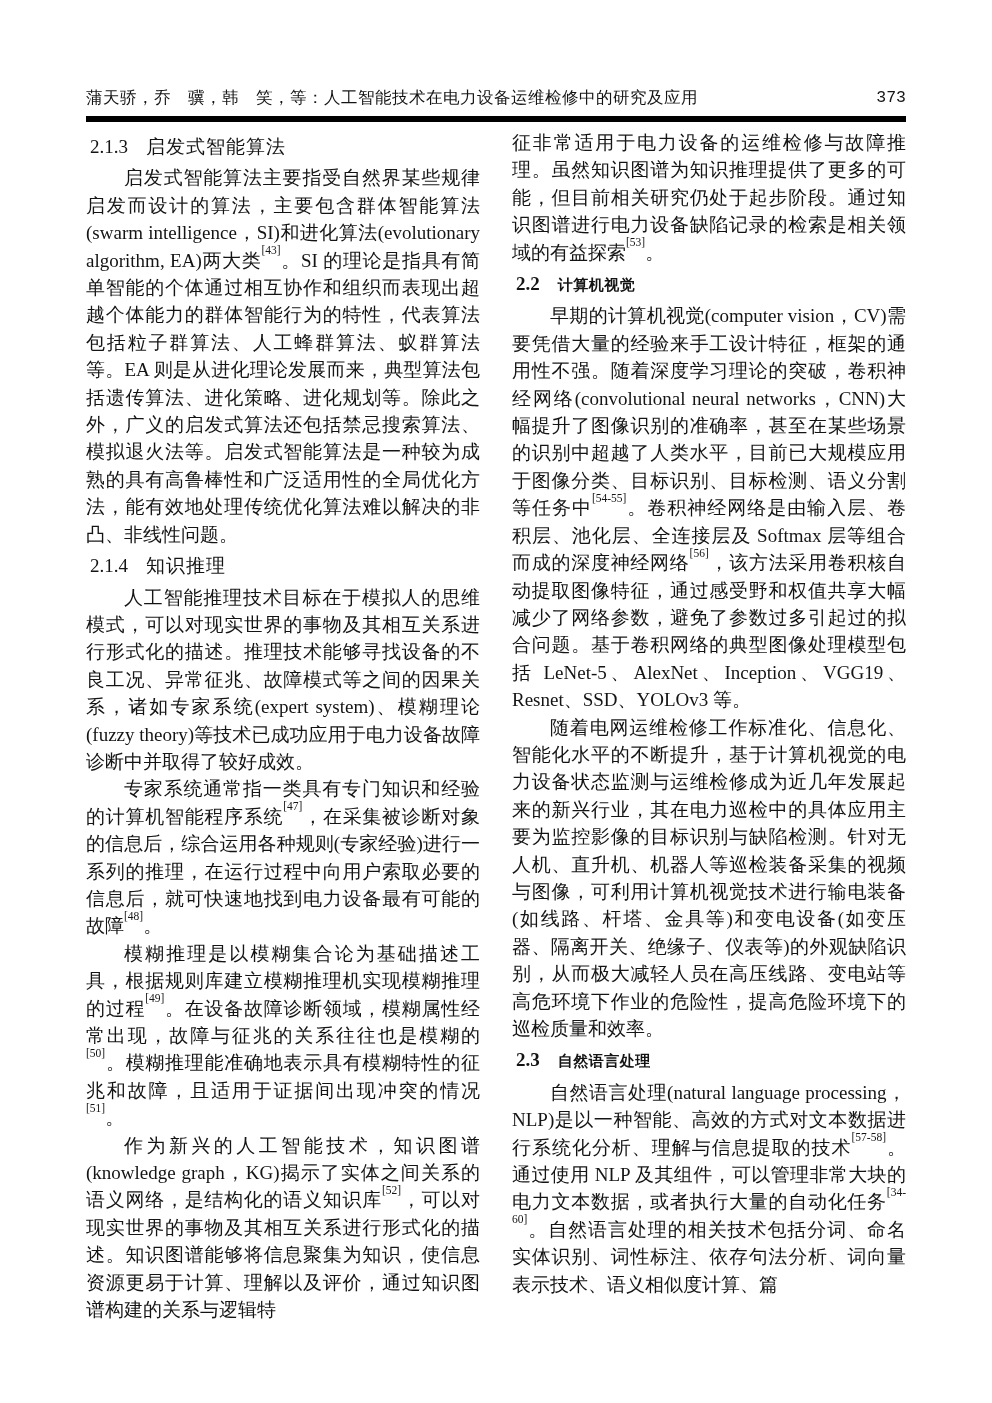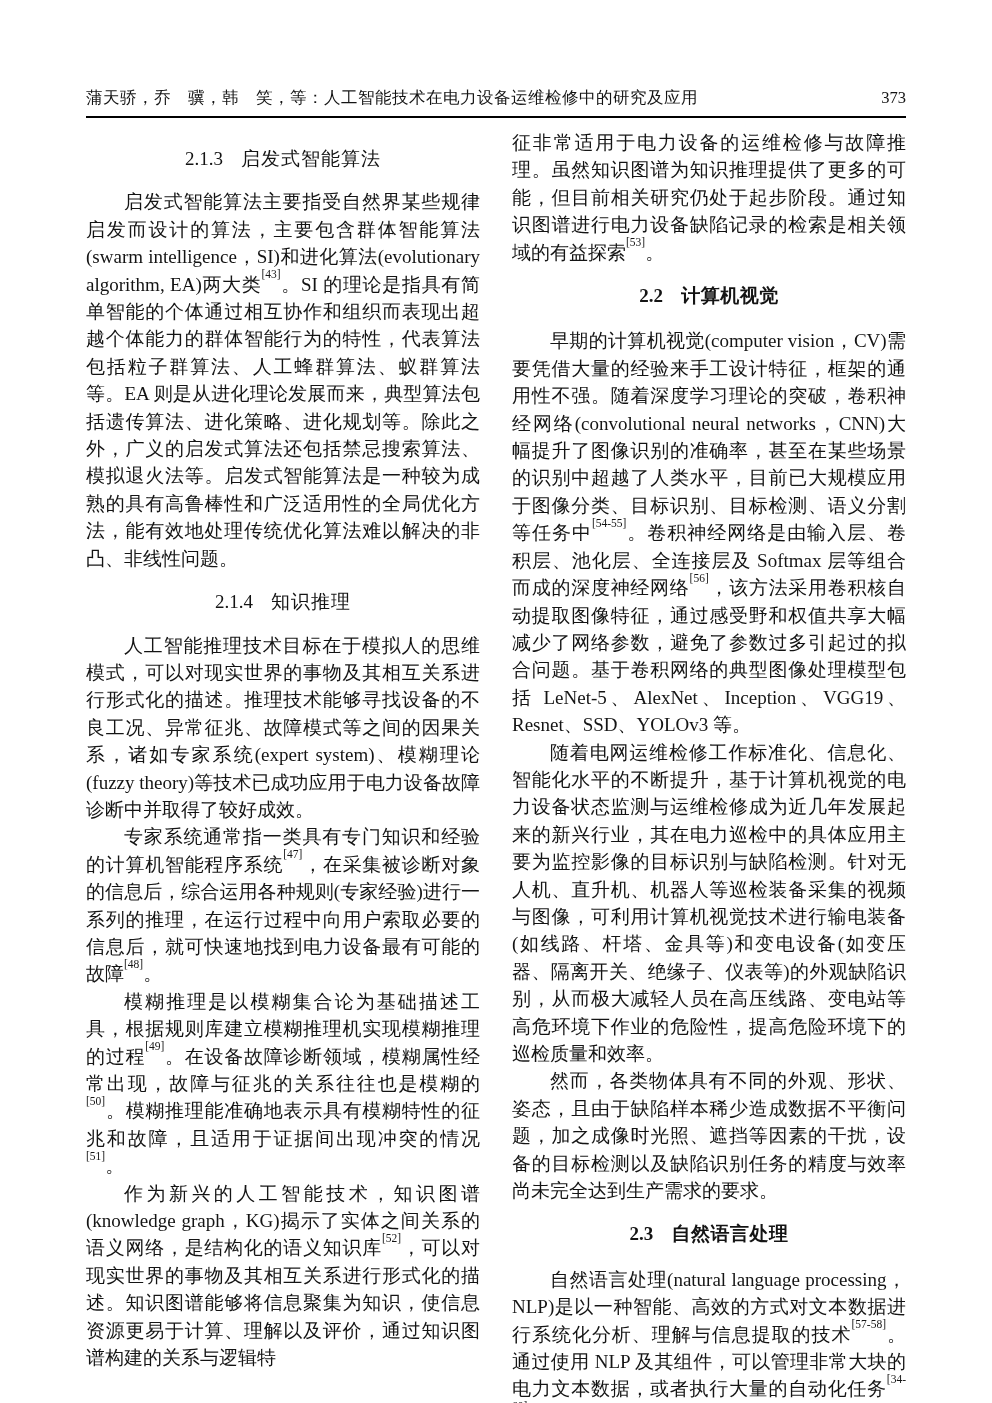--- a/index.html
+++ b/index.html
@@ -17,54 +17,54 @@
     position: absolute;
     left: 86px;
     top: 88px;
     width: 820px;
     display: flex;
     justify-content: space-between;
     align-items: flex-end;
     font-size: 16.5px;
     line-height: 20px;
     padding-bottom: 8px;
-    border-bottom: 2px solid #000000;
+    border-bottom: 6px solid #000000;
   }
   .running-header .title { letter-spacing: 0.5px; }
-  .running-header .pageno { font-family: Liberation Serif, serif; }
+  .running-header .pageno { font-family: Liberation Mono, monospace; }
   .content {
     position: absolute;
     left: 86px;
     top: 129px;
     width: 820px;
     display: flex;
     column-gap: 32px;
     font-size: 19px;
     line-height: 27.4px;
     text-align: justify;
     text-justify: inter-ideograph;
   }
   .col { width: 394px; }
   .para { margin: 0; text-indent: 2em; font-family: Liberation Serif, serif; }
   .para.no-indent { text-indent: 0; }
   .sec-heading {
-    margin: 16px;
+    margin: 4px;
     font-size: 19px;
     line-height: 27.4px;
-    text-align: center;
+    text-align: left;
     font-weight: normal;
   }
   .sec-heading .sec-num {
     font-family: "Liberation Serif", serif;
     margin-right: 0.95em;
   }
   .sec-heading.level-h2 { font-weight: bold; }
   .sec-heading.level-h2 .sec-title {
-    font-family: Liberation Mono, monospace;
-    font-size: 19px;
+    font-family: Liberation Sans, sans-serif;
+    font-size: 15px;
     letter-spacing: 0.5px;
   }
   .sec-heading.level-h3 .sec-title { letter-spacing: 1px; }
   sup.cite {
     font-size: 11.5px;
     line-height: 0;
     position: relative;
     top: -0.45em;
     letter-spacing: 0;
     margin-top: 43px;
@@ -87,18 +87,17 @@
         <p class="para">人工智能推理技术目标在于模拟人的思维模式，可以对现实世界的事物及其相互关系进行形式化的描述。推理技术能够寻找设备的不良工况、异常征兆、故障模式等之间的因果关系，诸如专家系统(expert system)、模糊理论(fuzzy theory)等技术已成功应用于电力设备故障诊断中并取得了较好成效。</p>
         <p class="para">专家系统通常指一类具有专门知识和经验的计算机智能程序系统<sup class="cite">[47]</sup>，在采集被诊断对象的信息后，综合运用各种规则(专家经验)进行一系列的推理，在运行过程中向用户索取必要的信息后，就可快速地找到电力设备最有可能的故障<sup class="cite">[48]</sup>。</p>
         <p class="para">模糊推理是以模糊集合论为基础描述工具，根据规则库建立模糊推理机实现模糊推理的过程<sup class="cite">[49]</sup>。在设备故障诊断领域，模糊属性经常出现，故障与征兆的关系往往也是模糊的<sup class="cite">[50]</sup>。模糊推理能准确地表示具有模糊特性的征兆和故障，且适用于证据间出现冲突的情况<sup class="cite">[51]</sup>。</p>
         <p class="para">作为新兴的人工智能技术，知识图谱(knowledge graph，KG)揭示了实体之间关系的语义网络，是结构化的语义知识库<sup class="cite">[52]</sup>，可以对现实世界的事物及其相互关系进行形式化的描述。知识图谱能够将信息聚集为知识，使信息资源更易于计算、理解以及评价，通过知识图谱构建的关系与逻辑特</p>
       </div>
     <div class="col">
         <p class="para no-indent">征非常适用于电力设备的运维检修与故障推理。虽然知识图谱为知识推理提供了更多的可能，但目前相关研究仍处于起步阶段。通过知识图谱进行电力设备缺陷记录的检索是相关领域的有益探索<sup class="cite">[53]</sup>。</p>
         <h3 class="sec-heading level-h2"><span class="sec-num">2.2</span><span class="sec-title">计算机视觉</span></h3>
         <p class="para">早期的计算机视觉(computer vision，CV)需要凭借大量的经验来手工设计特征，框架的通用性不强。随着深度学习理论的突破，卷积神经网络(convolutional neural networks，CNN)大幅提升了图像识别的准确率，甚至在某些场景的识别中超越了人类水平，目前已大规模应用于图像分类、目标识别、目标检测、语义分割等任务中<sup class="cite">[54-55]</sup>。卷积神经网络是由输入层、卷积层、池化层、全连接层及 Softmax 层等组合而成的深度神经网络<sup class="cite">[56]</sup>，该方法采用卷积核自动提取图像特征，通过感受野和权值共享大幅减少了网络参数，避免了参数过多引起过的拟合问题。基于卷积网络的典型图像处理模型包括 LeNet-5、AlexNet、Inception、VGG19、Resnet、SSD、YOLOv3 等。</p>
         <p class="para">随着电网运维检修工作标准化、信息化、智能化水平的不断提升，基于计算机视觉的电力设备状态监测与运维检修成为近几年发展起来的新兴行业，其在电力巡检中的具体应用主要为监控影像的目标识别与缺陷检测。针对无人机、直升机、机器人等巡检装备采集的视频与图像，可利用计算机视觉技术进行输电装备(如线路、杆塔、金具等)和变电设备(如变压器、隔离开关、绝缘子、仪表等)的外观缺陷识别，从而极大减轻人员在高压线路、变电站等高危环境下作业的危险性，提高危险环境下的巡检质量和效率。</p>
-        <p class="para">然而，各类物体具有不同的外观、形状、姿态，且由于缺陷样本稀少造成数据不平衡问题，加之成像时光照、遮挡等因素的干扰，设备的目标检测以及缺陷识别任务的精度与效率尚未完全达到生产需求的要求。</p>
         <h3 class="sec-heading level-h2"><span class="sec-num">2.3</span><span class="sec-title">自然语言处理</span></h3>
         <p class="para">自然语言处理(natural language processing，NLP)是以一种智能、高效的方式对文本数据进行系统化分析、理解与信息提取的技术<sup class="cite">[57-58]</sup>。通过使用 NLP 及其组件，可以管理非常大块的电力文本数据，或者执行大量的自动化任务<sup class="cite">[34-60]</sup>。自然语言处理的相关技术包括分词、命名实体识别、词性标注、依存句法分析、词向量表示技术、语义相似度计算、篇</p>
       </div>
   </div>
 </div>
 
 </body></html>

